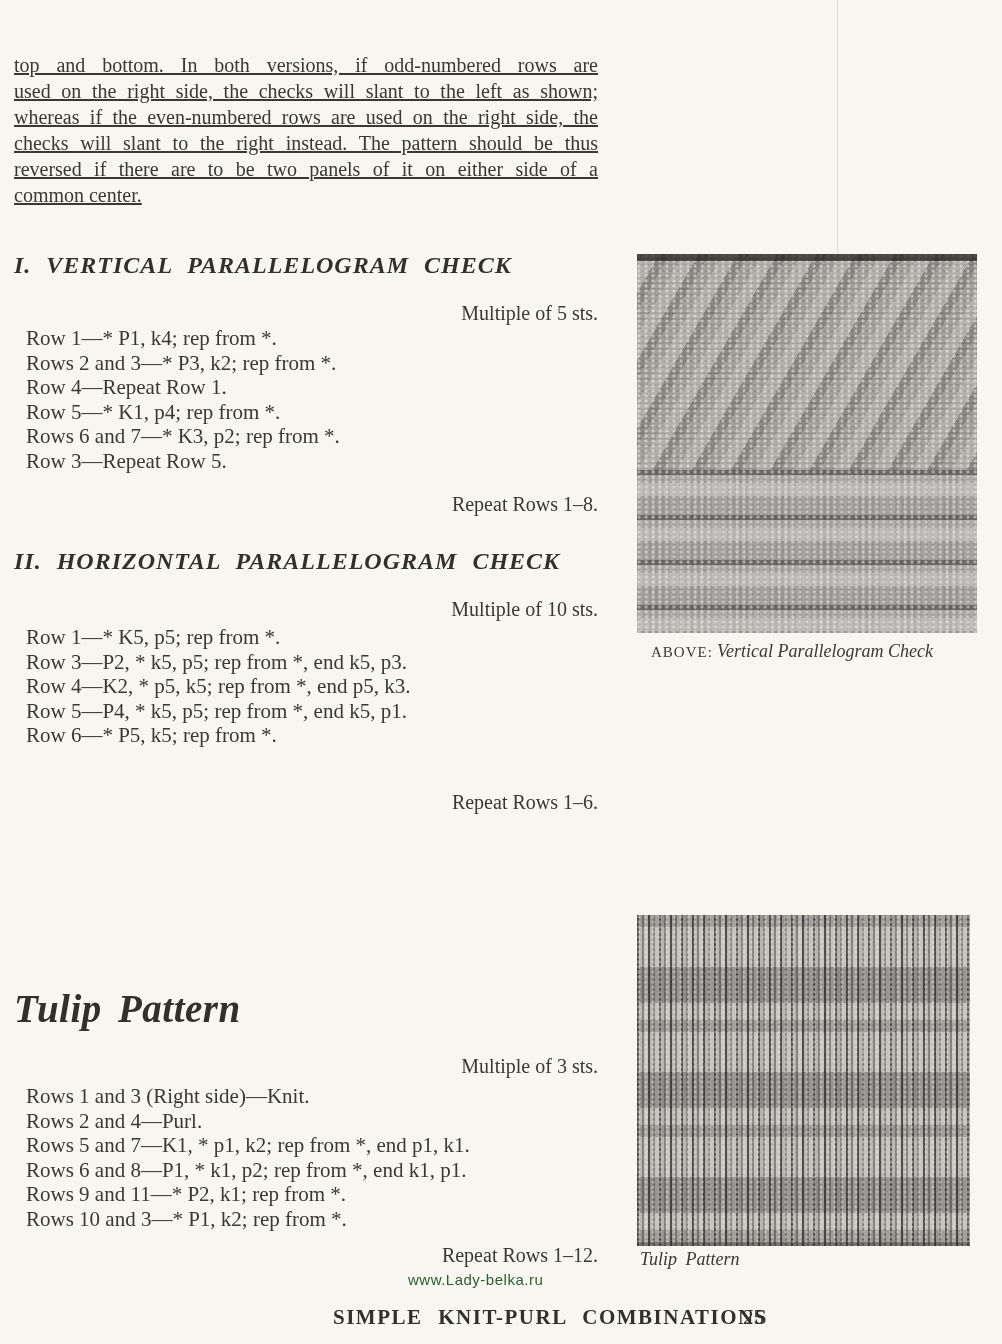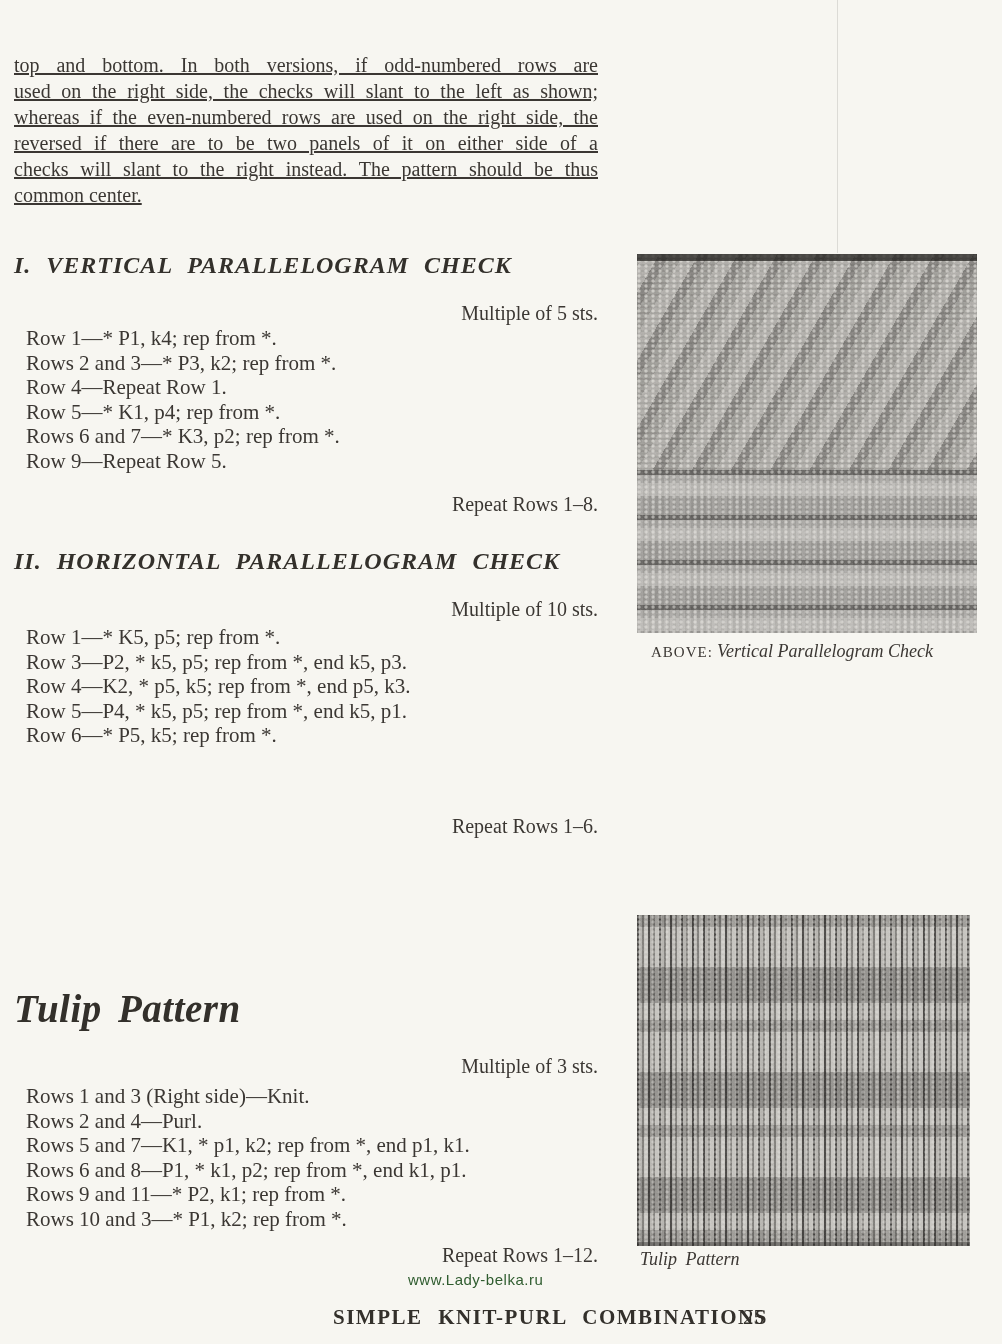--- a/index.html
+++ b/index.html
@@ -21,21 +21,21 @@
     left:14px; font-style:italic; font-weight:bold; font-size:24px;
     letter-spacing:1px; word-spacing:8px; color:#33302b; white-space:nowrap;
   }
   #h1 { top:252px; }
   #h2 { top:548px; }
   #h3 { top:986px; font-size:39px; letter-spacing:.5px; word-spacing:6px; }
 
   
   .centerline { left:14px; width:584px; text-align:right; font-size:20px; color:#3b3733; }
   #m1 { top:302px; }  #rep1 { top:493px; }
-  #m2 { top:598px; }  #rep2 { top:791px;margin-top:24px; }
+  #m2 { top:598px; }  #rep2 { top:791px; }
   #m3 { top:1055px; } #rep3 { top:1244px; }
 
   
   .rows { left:26px; font-size:21px; line-height:24.6px; color:#3b3733; white-space:nowrap; }
   #rows1 { top:326px; }
   #rows2 { top:625px; }
   #rows3 { top:1084px; }
 
   
   .photo { position:absolute; overflow:hidden; background:#a6a49f; box-shadow:0 0 0 1px rgba(90,88,84,.35) inset; }
@@ -94,34 +94,34 @@
     </filter>
   </defs>
 </svg>
 
 <div>
 
   <div class="abs" id="intro">
     <div class="jline">top and bottom. In both versions, if odd-numbered rows are</div>
     <div class="jline">used on the right side, the checks will slant to the left as shown;</div>
     <div class="jline">whereas if the even-numbered rows are used on the right side, the</div>
+    <div class="jline">checks will slant to the right instead. The pattern should be thus</div>
     <div class="jline">reversed if there are to be two panels of it on either side of a</div>
-    <div class="jline">checks will slant to the right instead. The pattern should be thus</div>
     <div class="jline last">common center.</div>
   </div>
 
   <div class="abs sec-heading" id="h1">I. VERTICAL PARALLELOGRAM CHECK</div>
   <div class="abs centerline" id="m1">Multiple of 5 sts.</div>
   <div class="abs rows" id="rows1">
     <div>Row 1—* P1, k4; rep from *.</div>
     <div>Rows 2 and 3—* P3, k2; rep from *.</div>
     <div>Row 4—Repeat Row 1.</div>
     <div>Row 5—* K1, p4; rep from *.</div>
     <div>Rows 6 and 7—* K3, p2; rep from *.</div>
-    <div>Row 9—Repeat Row 5.</div>
+    <div>Row 3—Repeat Row 5.</div>
   </div>
   <div class="abs centerline" id="rep1">Repeat Rows 1–8.</div>
 
   <div class="abs sec-heading" id="h2">II. HORIZONTAL PARALLELOGRAM CHECK</div>
   <div class="abs centerline" id="m2">Multiple of 10 sts.</div>
   <div class="abs rows" id="rows2">
     <div>Row 1—* K5, p5; rep from *.</div>
     <div>Row 3—P2, * k5, p5; rep from *, end k5, p3.</div>
     <div>Row 4—K2, * p5, k5; rep from *, end p5, k3.</div>
     <div>Row 5—P4, * k5, p5; rep from *, end k5, p1.</div>

